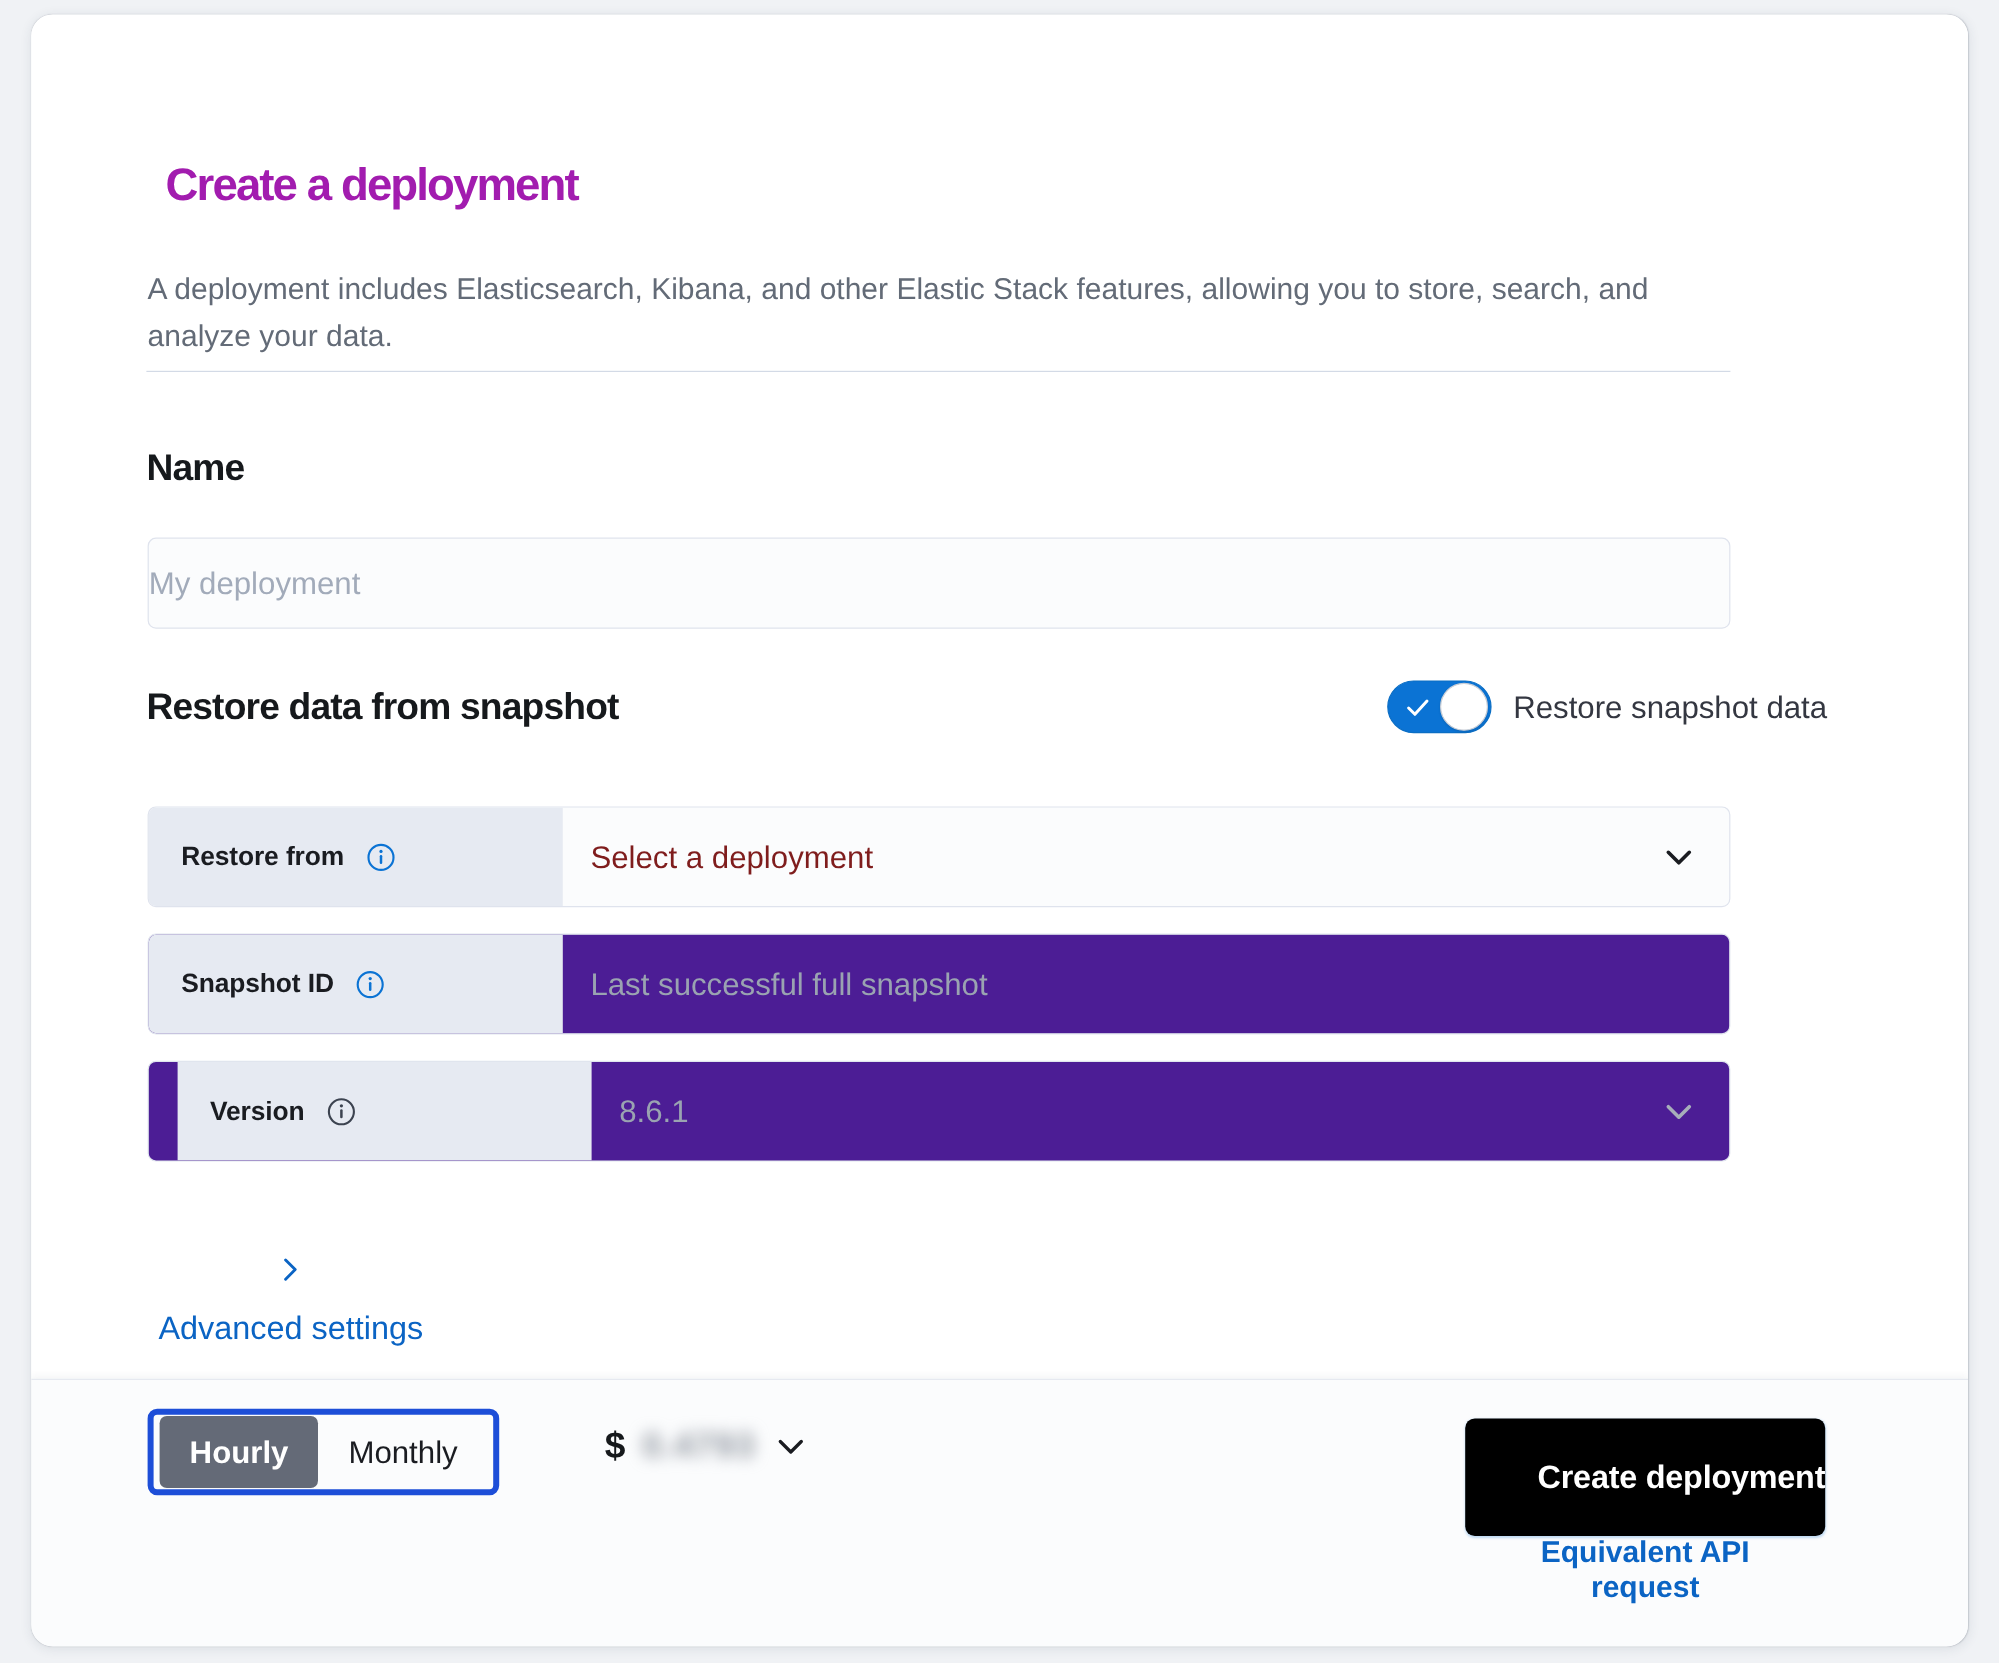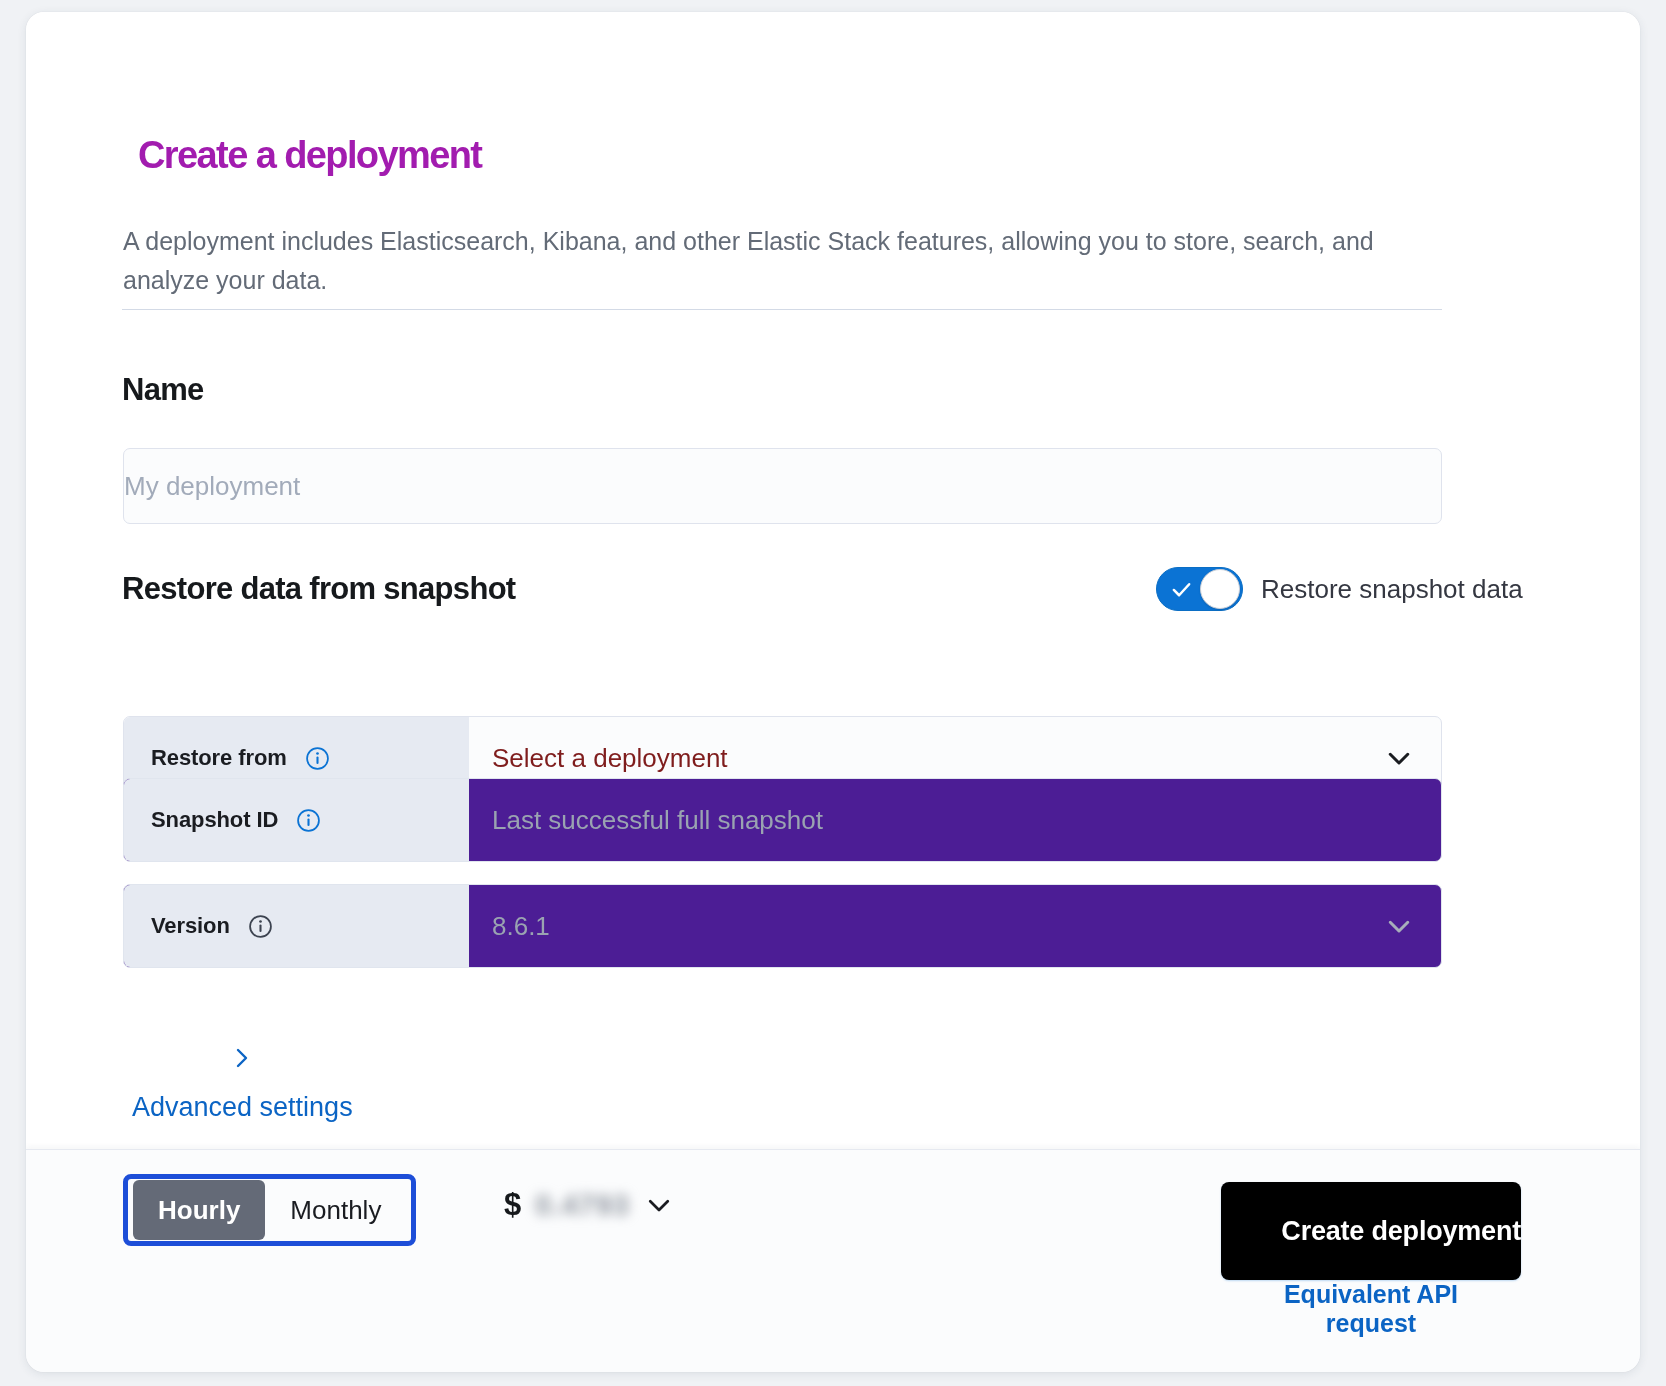--- a/index.html
+++ b/index.html
@@ -342,21 +342,21 @@
       <div class="toggle-wrap">
         <div class="switch">
           <svg class="check" viewBox="0 0 24 24">
             <path d="M4 12.5 L9.5 18 L20 6.5" fill="none" stroke="#ffffff" stroke-width="2.6" stroke-linecap="round" stroke-linejoin="round"></path>
           </svg>
           <div class="knob"></div>
         </div>
         <span class="toggle-label">Restore snapshot data</span>
       </div>
 
-      <div class="form-row enabled" style="top:660px;margin-top:44px;">
+      <div class="form-row enabled" style="top:660px;">
         <div class="prepend">
           <span class="lbl">Restore from</span>
           <svg class="info-icon" viewBox="0 0 24 24">
             <circle cx="12" cy="12" r="10" fill="none" stroke="#0b73d4" stroke-width="1.7"></circle>
             <circle cx="12" cy="7.2" r="1.3" fill="#0b73d4"></circle>
             <rect x="11" y="10" width="2" height="7.2" rx="1" fill="#0b73d4"></rect>
           </svg>
         </div>
         <div class="field">
           <span class="val placeholder">Select a deployment</span>
@@ -373,21 +373,21 @@
             <circle cx="12" cy="12" r="10" fill="none" stroke="#0b73d4" stroke-width="1.7"></circle>
             <circle cx="12" cy="7.2" r="1.3" fill="#0b73d4"></circle>
             <rect x="11" y="10" width="2" height="7.2" rx="1" fill="#0b73d4"></rect>
           </svg>
         </div>
         <div class="field">
           <span class="val disabledval">Last successful full snapshot</span>
         </div>
       </div>
 
-      <div class="form-row disabled" style="top:872px;">
+      <div class="form-row disabled" style="top:872px;padding-left:24px;">
         <div class="prepend">
           <span class="lbl">Version</span>
           <svg class="info-icon" viewBox="0 0 24 24">
             <circle cx="12" cy="12" r="10" fill="none" stroke="#3c4350" stroke-width="1.7"></circle>
             <circle cx="12" cy="7.2" r="1.3" fill="#3c4350"></circle>
             <rect x="11" y="10" width="2" height="7.2" rx="1" fill="#3c4350"></rect>
           </svg>
         </div>
         <div class="field">
           <span class="val disabledval">8.6.1</span>

